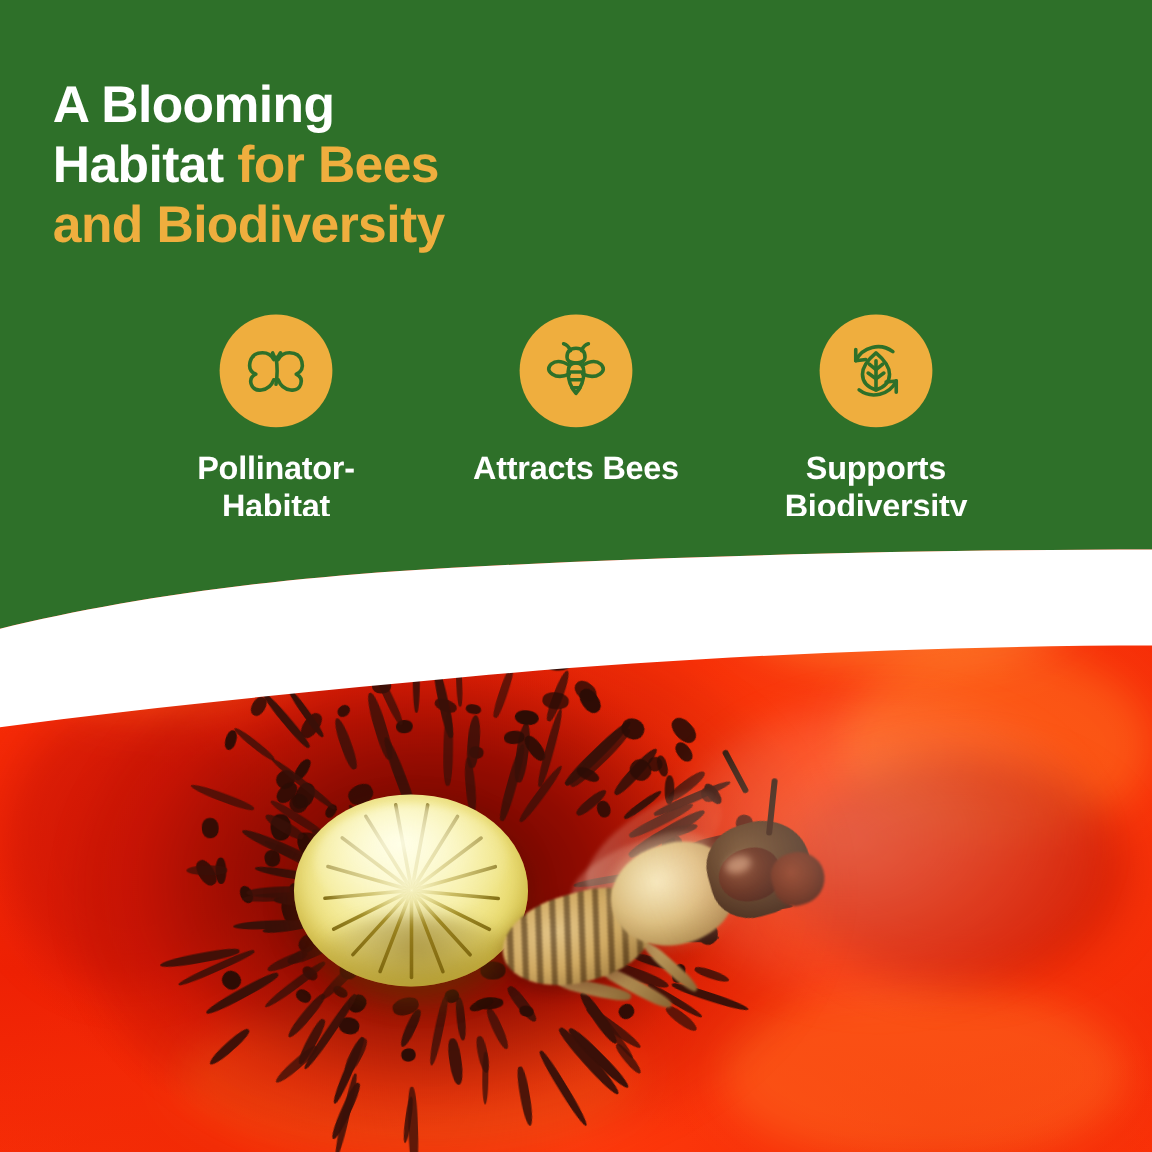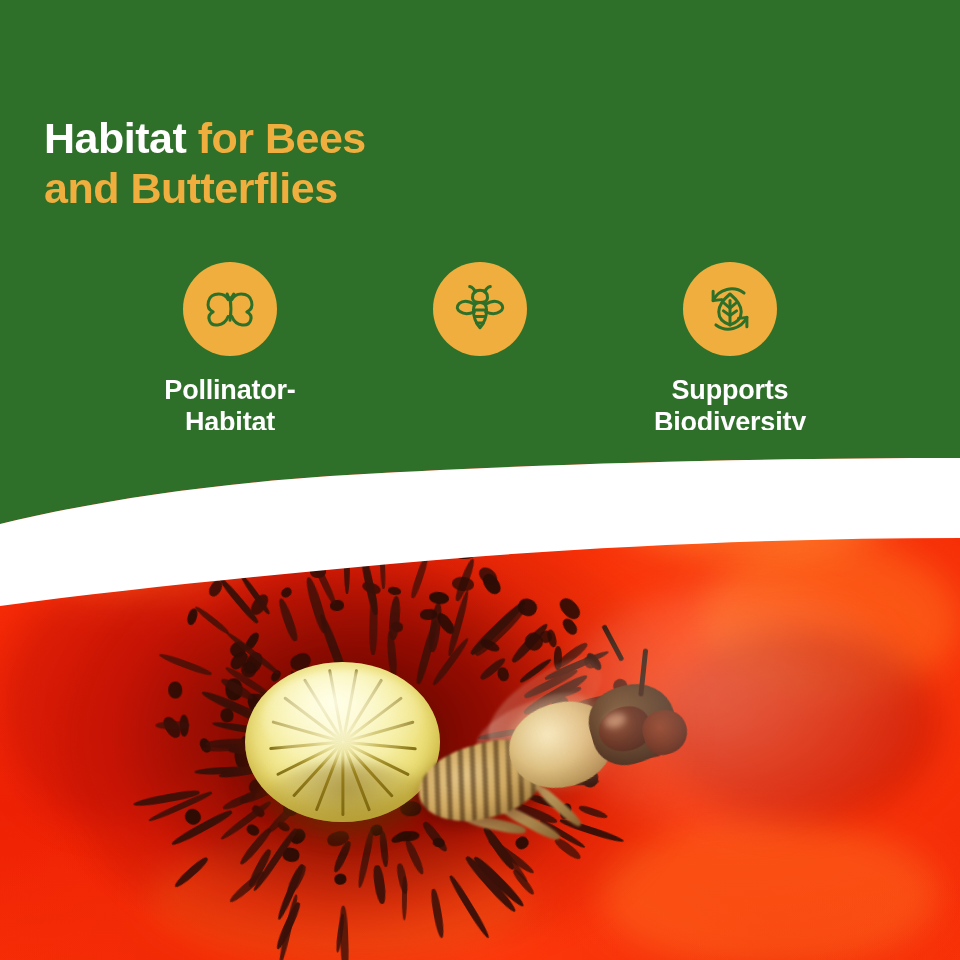--- a/index.html
+++ b/index.html
@@ -116,21 +116,21 @@
     background:radial-gradient(ellipse at 40% 45%, rgba(255,226,210,.30) 0%, rgba(255,190,165,.14) 48%, rgba(255,170,140,0) 78%);
     filter:blur(14px);}
 </style>
 </head>
 <body>
 
 <div id="poster">
 
   <div id="green-panel"></div>
 
-  <h1 id="headline"><br><span>Habitat </span><span class="gold">for Bees</span><br><span class="gold">and Butterflies</span></h1>
+  <h1 id="headline"><span>A Blooming</span><br><span>Habitat </span><span class="gold">for Bees</span><br><span class="gold">and Biodiversity</span></h1>
 
 
   <div id="features">
 
     <div class="feature">
       <div class="feature-badge">
         <span>
           <svg width="60" height="60" viewBox="0 0 64 64" fill="none" stroke="#2E7029" stroke-width="3.2" stroke-linecap="round" stroke-linejoin="round">
             <path d="M31 21 L29 16 M33 21 L36 16"></path>
             <path d="M30 22 q-3 -6 -10 -6 q-9 0 -11 8 q-2 8 5 11 q-6 3 -4 9 q2 6 9 5 q8 -1 11 -9"></path>
@@ -150,20 +150,21 @@
             <path d="M27 14 q-2 -5 -6 -6"></path>
             <path d="M37 14 q2 -5 6 -6"></path>
             <path d="M32 12 q-8 0 -8 8 q0 5 8 5 q8 0 8 -5 q0 -8 -8 -8z"></path>
             <path d="M26 27 q-10 -6 -16 -1 q-5 5 1 9 q6 4 15 0"></path>
             <path d="M38 27 q10 -6 16 -1 q5 5 -1 9 q-6 4 -15 0"></path>
             <path d="M32 25 q-7 0 -7 8 q0 11 7 19 q7 -8 7 -19 q0 -8 -7 -8z"></path>
             <path d="M26 33 h12 M26.5 40 h11 M28.5 47 h7"></path>
           </svg>
         </span>
       </div>
+      <div class="feature-label" style="white-space:pre-line;">Attracts Bees</div>
     </div>
 
     <div class="feature">
       <div class="feature-badge">
         <span>
           <svg width="60" height="60" viewBox="0 0 64 64" fill="none" stroke="#2E7029" stroke-width="3.2" stroke-linecap="round" stroke-linejoin="round">
             <path d="M47 15 a22 22 0 0 0 -33 8"></path>
             <path d="M14 23 L14 13 M14 23 L23 22"></path>
             <path d="M17 49 a22 22 0 0 0 33 -8"></path>
             <path d="M50 41 L50 51 M50 41 L41 42"></path>

